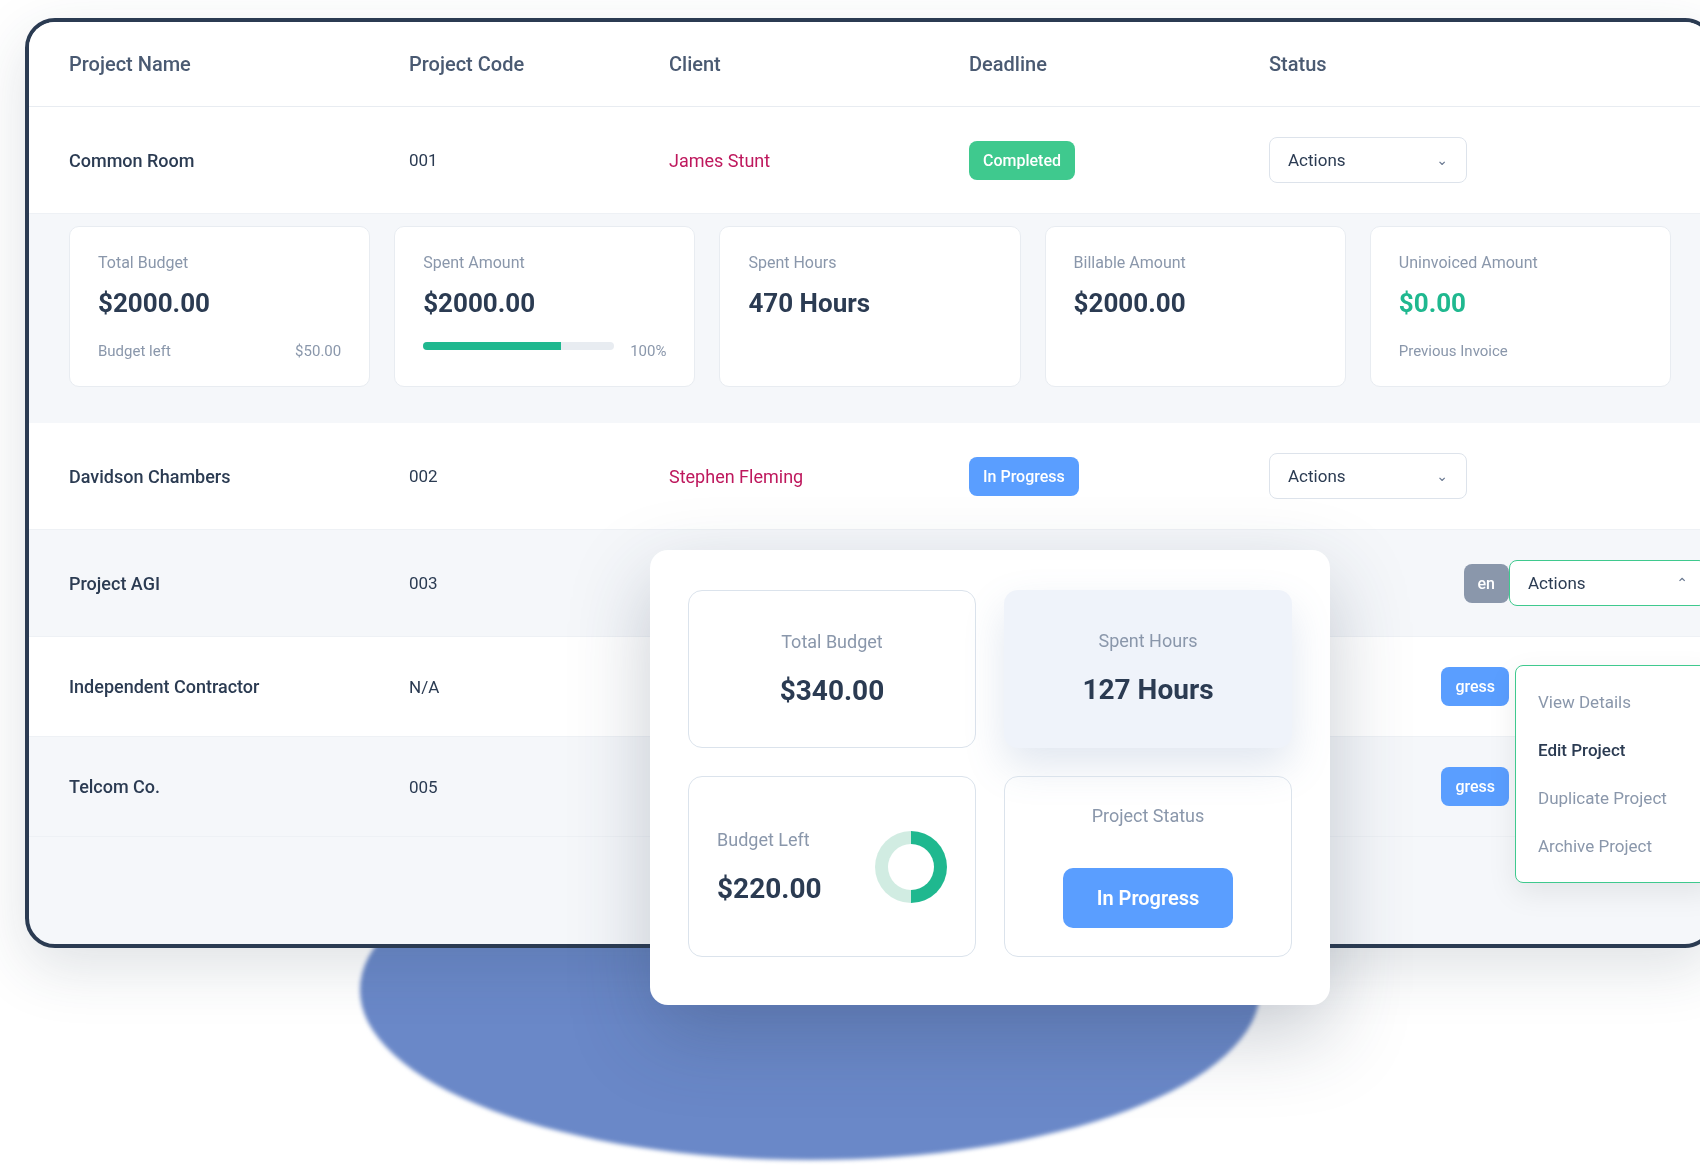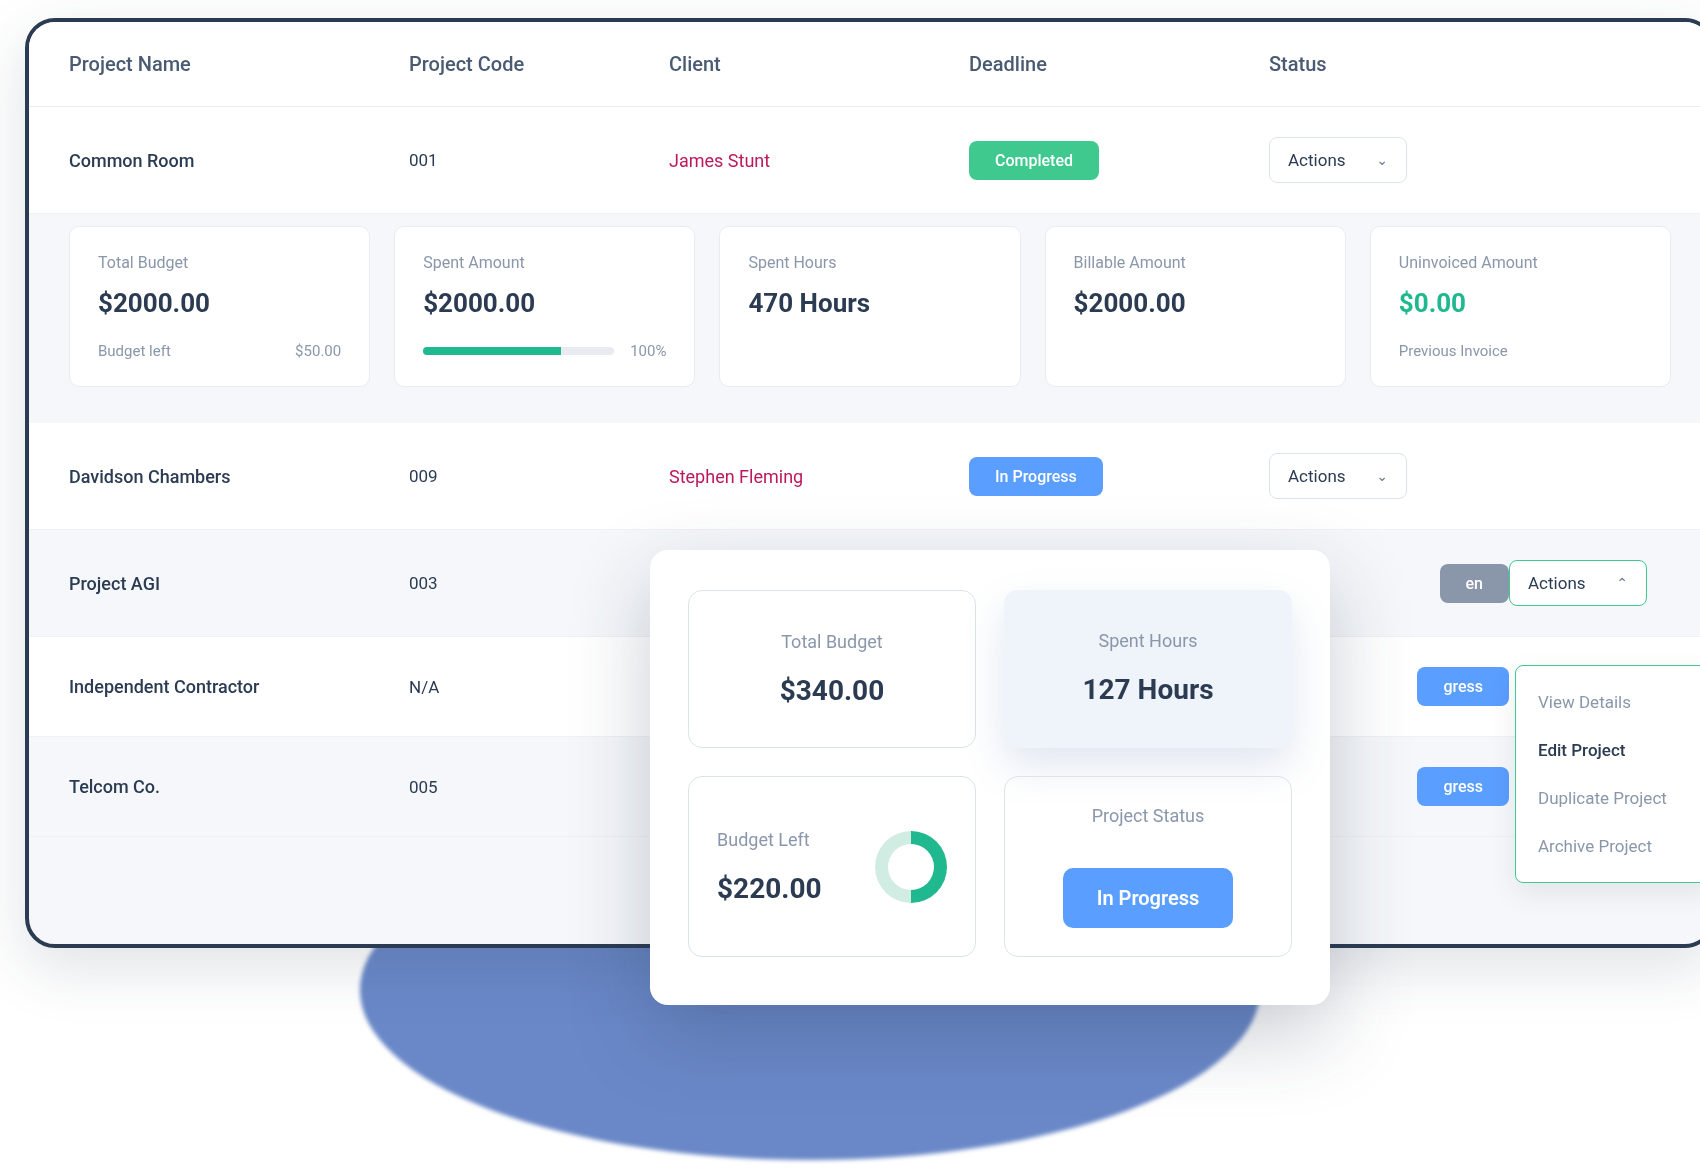--- a/index.html
+++ b/index.html
@@ -59,41 +59,41 @@
 .cell-name { color: #2b3b52; font-size: 18px; font-weight: 500; }
 .cell-code { color: #2b3b52; font-size: 17px; }
 .cell-client { color: #be185d; font-size: 18px; }
 .cell-deadline { color: #2b3b52; font-size: 16px; font-weight: 500; }
 .deadline-sub { font-size: 15px; font-weight: 500; margin-top: 6px; }
 .deadline-over { color: #ff4a4a; }
 .deadline-left { color: #f5a623; }
 .badge {
   display: inline-flex;
   align-items: center;
-  padding: 10px 26px;
+  padding: 10px 14px;
   border-radius: 8px;
   color: #fff;
   font-size: 16px;
   font-weight: 500;
 }
 .badge-completed { background: #3fc98e; }
 .badge-progress { background: #5a9eff; }
 .badge-muted { background: #8a97ab; }
 .actions-btn {
   display: flex;
   align-items: center;
   justify-content: space-between;
   padding: 12px 18px;
   border: 1px solid #dde3eb;
   border-radius: 8px;
   background: #fff;
   color: #2b3b52;
   font-size: 17px;
   cursor: pointer;
-  width: 138px;
+  width: 198px;
 }
 .actions-btn.open { border-color: #3fc98e; }
 .chevron { font-size: 14px; color: #6b7a92; }
 .cards-row {
   display: flex;
   gap: 24px;
   padding: 12px 40px 36px 40px;
   background: #f5f7fa;
 }
 .stat-card {
@@ -101,21 +101,21 @@
   min-width: 300px;
   background: #fff;
   border: 1px solid #e8ecf1;
   border-radius: 10px;
   padding: 26px 28px;
 }
 .stat-label { color: #8a97ab; font-size: 16px; margin-bottom: 16px; }
 .stat-value { color: #2b3b52; font-size: 26px; font-weight: 700; }
 .stat-value.teal { color: #1fb88f; }
 .stat-sub { display: flex; justify-content: space-between; margin-top: 24px; color: #8a97ab; font-size: 15px; }
-.progress-wrap { display: flex; align-items: center; gap: 16px; margin-top: 24px; }
+.progress-wrap { display: flex; align-items: flex-start; gap: 16px; margin-top: 24px; }
 .progress-bar { flex: 1; height: 8px; background: #e8ecf1; border-radius: 4px; overflow: hidden; }
 .progress-fill { height: 100%; background: #1fb88f; width: 72%; }
 .progress-pct { color: #8a97ab; font-size: 15px; }
 
 .popup-card {
   position: absolute;
   left: 650px;
   top: 550px;
   width: 680px;
   background: #fff;
@@ -248,21 +248,21 @@
       <div class="stat-value teal">$0.00</div>
       <div class="stat-sub">
         <span>Previous Invoice</span>
         <span></span>
       </div>
     </div>
   </div>
 
   <div class="table-row odd">
     <div class="cell-name">Davidson Chambers</div>
-    <div class="cell-code">009</div>
+    <div class="cell-code">002</div>
     <div class="cell-client">Stephen Fleming</div>
     <div><span class="badge badge-progress">In Progress</span></div>
     <div>
       <div class="actions-btn">
         <span>Actions</span>
         <span class="chevron">⌄</span>
       </div>
     </div>
   </div>
 

